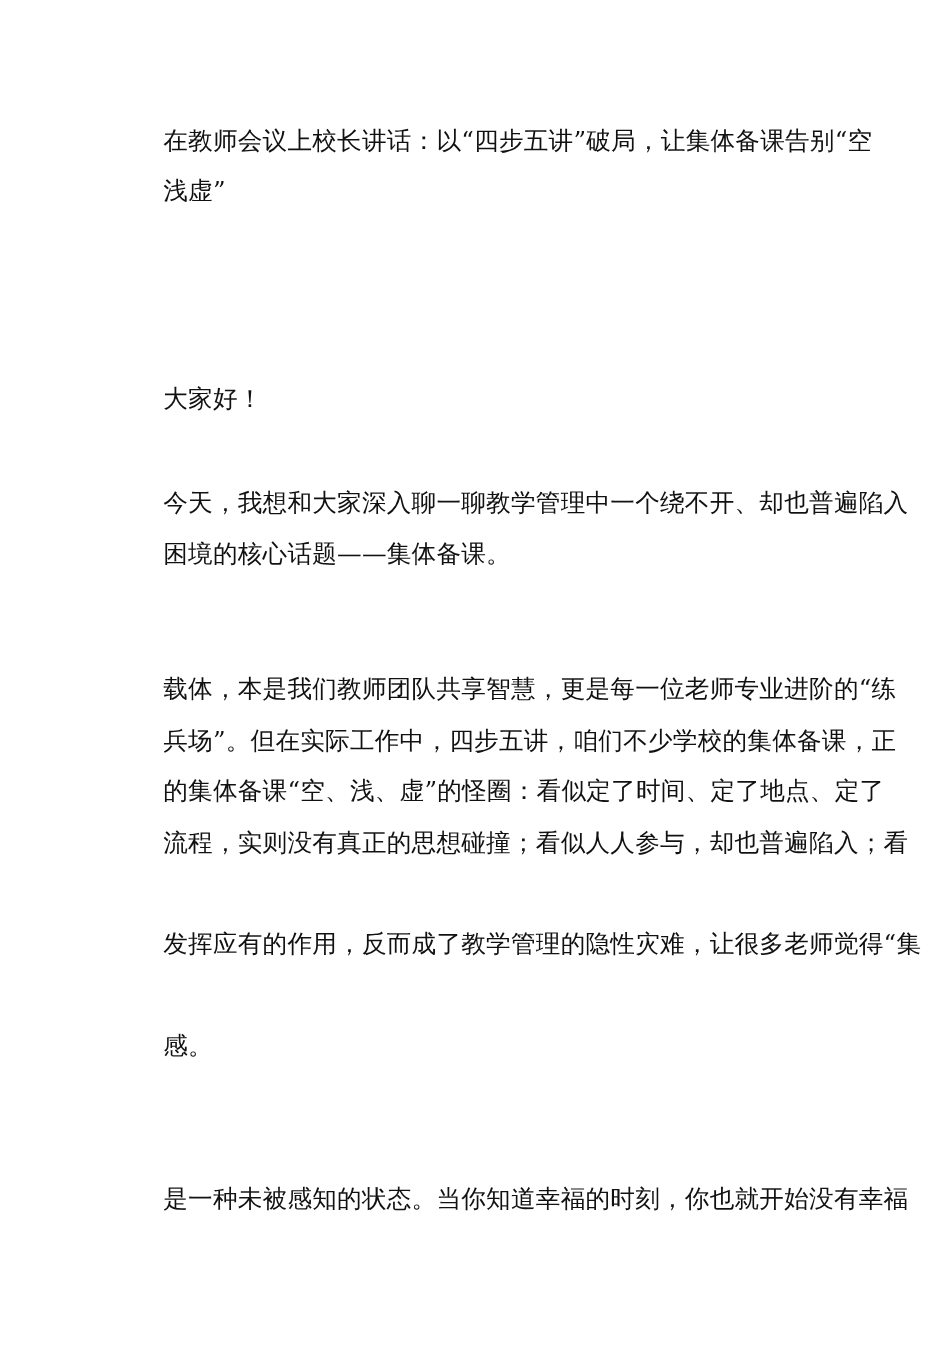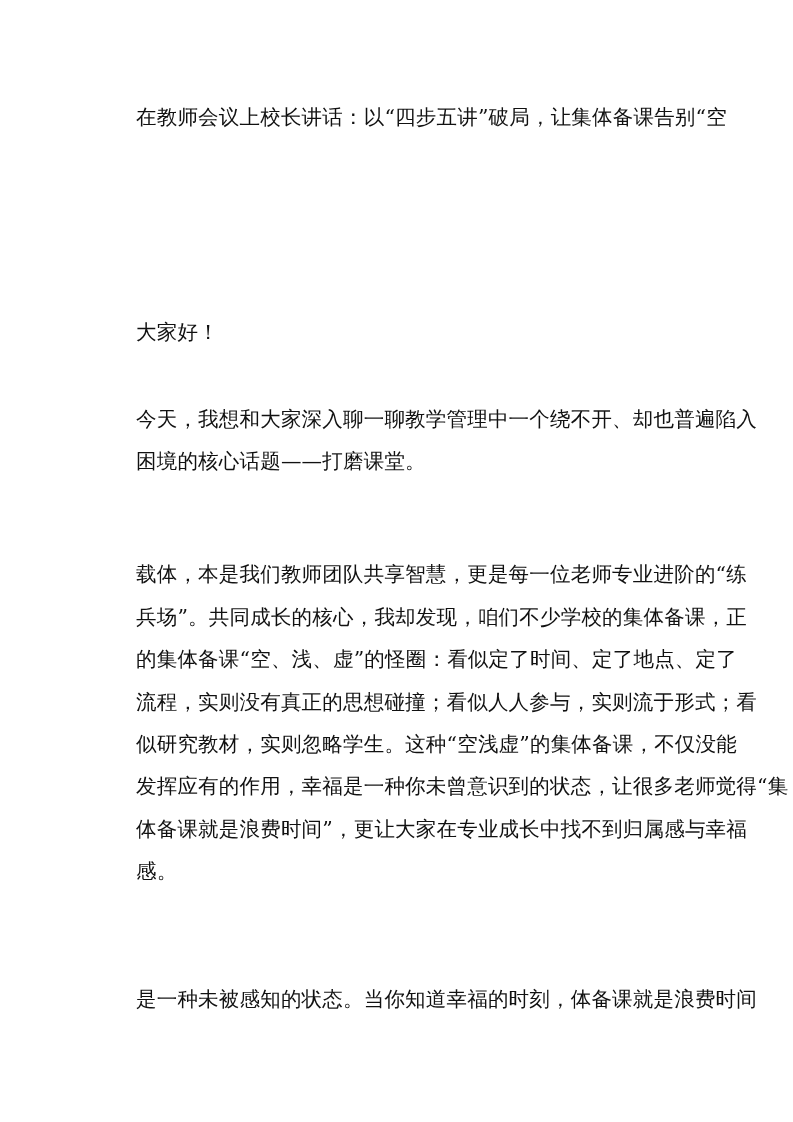--- a/index.html
+++ b/index.html
@@ -16,30 +16,29 @@
     line-height: 24px;
     white-space: nowrap;
     letter-spacing: 0.2px;
   }
 </style>
 </head>
 <body>
 
 <div class="page">
   <div class="line" style="top:105px">在教师会议上校长讲话：以“四步五讲”破局，让集体备课告别“空</div>
+  <div class="line" style="top:147px">浅虚”</div>
 
 
   <div class="line" style="top:407px">今天，我想和大家深入聊一聊教学管理中一个绕不开、却也普遍陷入</div>
 
   <div class="line" style="top:320px">大家好！</div>
-  <div class="line" style="top:449px">困境的核心话题——打磨课堂。</div>
+  <div class="line" style="top:449px">困境的核心话题——集体备课。</div>
 
   <div class="line" style="top:562px">载体，本是我们教师团队共享智慧，更是每一位老师专业进阶的“练</div>
-  <div class="line" style="top:605px">兵场”。共同成长的核心，我却发现，咱们不少学校的集体备课，正</div>
+  <div class="line" style="top:605px">兵场”。但在实际工作中，四步五讲，咱们不少学校的集体备课，正</div>
   <div class="line" style="top:647px">的集体备课“空、浅、虚”的怪圈：看似定了时间、定了地点、定了</div>
-  <div class="line" style="top:690px">流程，实则没有真正的思想碰撞；看似人人参与，实则流于形式；看</div>
-  <div class="line" style="top:732px">似研究教材，实则忽略学生。这种“空浅虚”的集体备课，不仅没能</div>
-  <div class="line" style="top:774px">发挥应有的作用，幸福是一种你未曾意识到的状态，让很多老师觉得“集</div>
-  <div class="line" style="top:817px">体备课就是浪费时间”，更让大家在专业成长中找不到归属感与幸福</div>
+  <div class="line" style="top:690px">流程，实则没有真正的思想碰撞；看似人人参与，却也普遍陷入；看</div>
+  <div class="line" style="top:774px">发挥应有的作用，反而成了教学管理的隐性灾难，让很多老师觉得“集</div>
   <div class="line" style="top:859px">感。</div>
 
-  <div class="line" style="top:987px">是一种未被感知的状态。当你知道幸福的时刻，体备课就是浪费时间</div>
+  <div class="line" style="top:987px">是一种未被感知的状态。当你知道幸福的时刻，你也就开始没有幸福</div>
 </div>
 
 </body></html>

